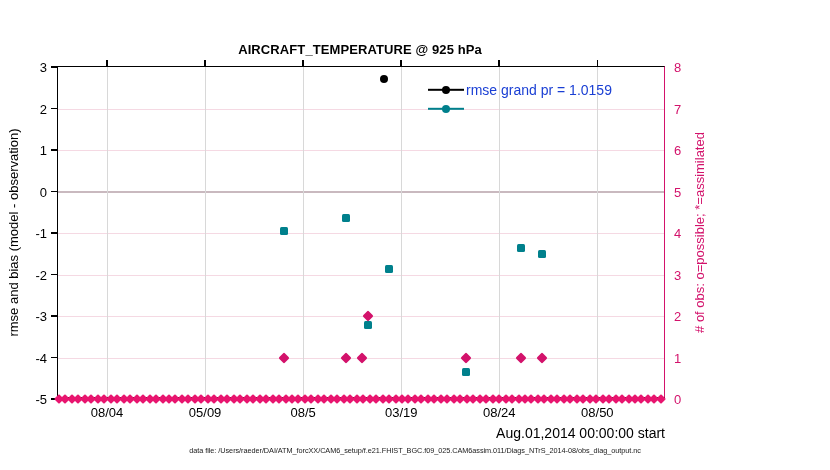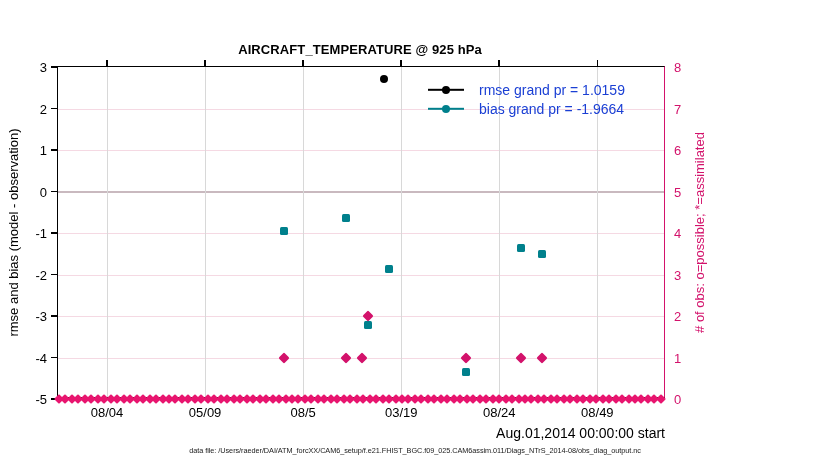--- a/index.html
+++ b/index.html
@@ -223,21 +223,20 @@
     position: absolute;
     left: 50%; top: 50%;
     width: 8px; height: 8px;
     border-radius: 50%;
     transform: translate(-50%, -50%);
   }
   .legend-label {
     font-size: 14px;
     color: #1a3fd4;
     white-space: nowrap;
-    margin-left: 13px;
   }
 
   
   #footer {
     position: absolute;
     left: 0;
     top: 446px;
     width: 830px;
     text-align: center;
     font-size: 7.3px;
@@ -307,21 +306,21 @@
         <div class="xtick" style="left: 244.361px;"></div>
         <div class="xlabel" style="left: 245.161px;">08/5</div>
         <div class="grid-v" style="left: 343.226px;"></div>
         <div class="xtick" style="left: 342.426px;"></div>
         <div class="xlabel" style="left: 343.226px;">03/19</div>
         <div class="grid-v" style="left: 441.29px;"></div>
         <div class="xtick" style="left: 440.49px;"></div>
         <div class="xlabel" style="left: 441.29px;">08/24</div>
         <div class="grid-v" style="left: 539.355px;"></div>
         <div class="xtick" style="left: 538.555px;"></div>
-        <div class="xlabel" style="left: 539.355px;">08/49</div>
+        <div class="xlabel" style="left: 539.355px;">08/50</div>
         <div class="pt pt-rmse" style="left: 325.574px; top: 12.45px;"></div>
         <div class="pt pt-bias" style="left: 225.548px; top: 164.34px;"></div>
         <div class="pt pt-bias" style="left: 288.31px; top: 151.475px;"></div>
         <div class="pt pt-bias" style="left: 309.884px; top: 258.13px;"></div>
         <div class="pt pt-bias" style="left: 331.458px; top: 201.69px;"></div>
         <div class="pt pt-bias" style="left: 407.948px; top: 305.025px;"></div>
         <div class="pt pt-bias" style="left: 462.865px; top: 180.525px;"></div>
         <div class="pt pt-bias" style="left: 484.439px; top: 186.75px;"></div>
         <div class="pt pt-diamond" style="left: 225.548px; top: 290.5px;"></div>
         <div class="pt pt-diamond" style="left: 288.31px; top: 290.5px;"></div>
@@ -433,19 +432,18 @@
           <div class="legend-line" style="background: rgb(0, 0, 0);"></div>
           <div class="legend-dot" style="background: rgb(0, 0, 0);"></div>
         </div>
         <div class="legend-label">rmse grand pr = 1.0159</div>
       </div>
       <div class="legend-row">
         <div class="legend-marker">
           <div class="legend-line" style="background: rgb(0, 128, 140);"></div>
           <div class="legend-dot" style="background: rgb(0, 128, 140);"></div>
         </div>
-        <div class="legend-label">bias grand pr = -1.9664</div>
       </div>
     </div>
 
   <div id="footer">data file: /Users/raeder/DAI/ATM_forcXX/CAM6_setup/f.e21.FHIST_BGC.f09_025.CAM6assim.011/Diags_NTrS_2014-08/obs_diag_output.nc</div>
 
 </div>
 
 </body></html>

